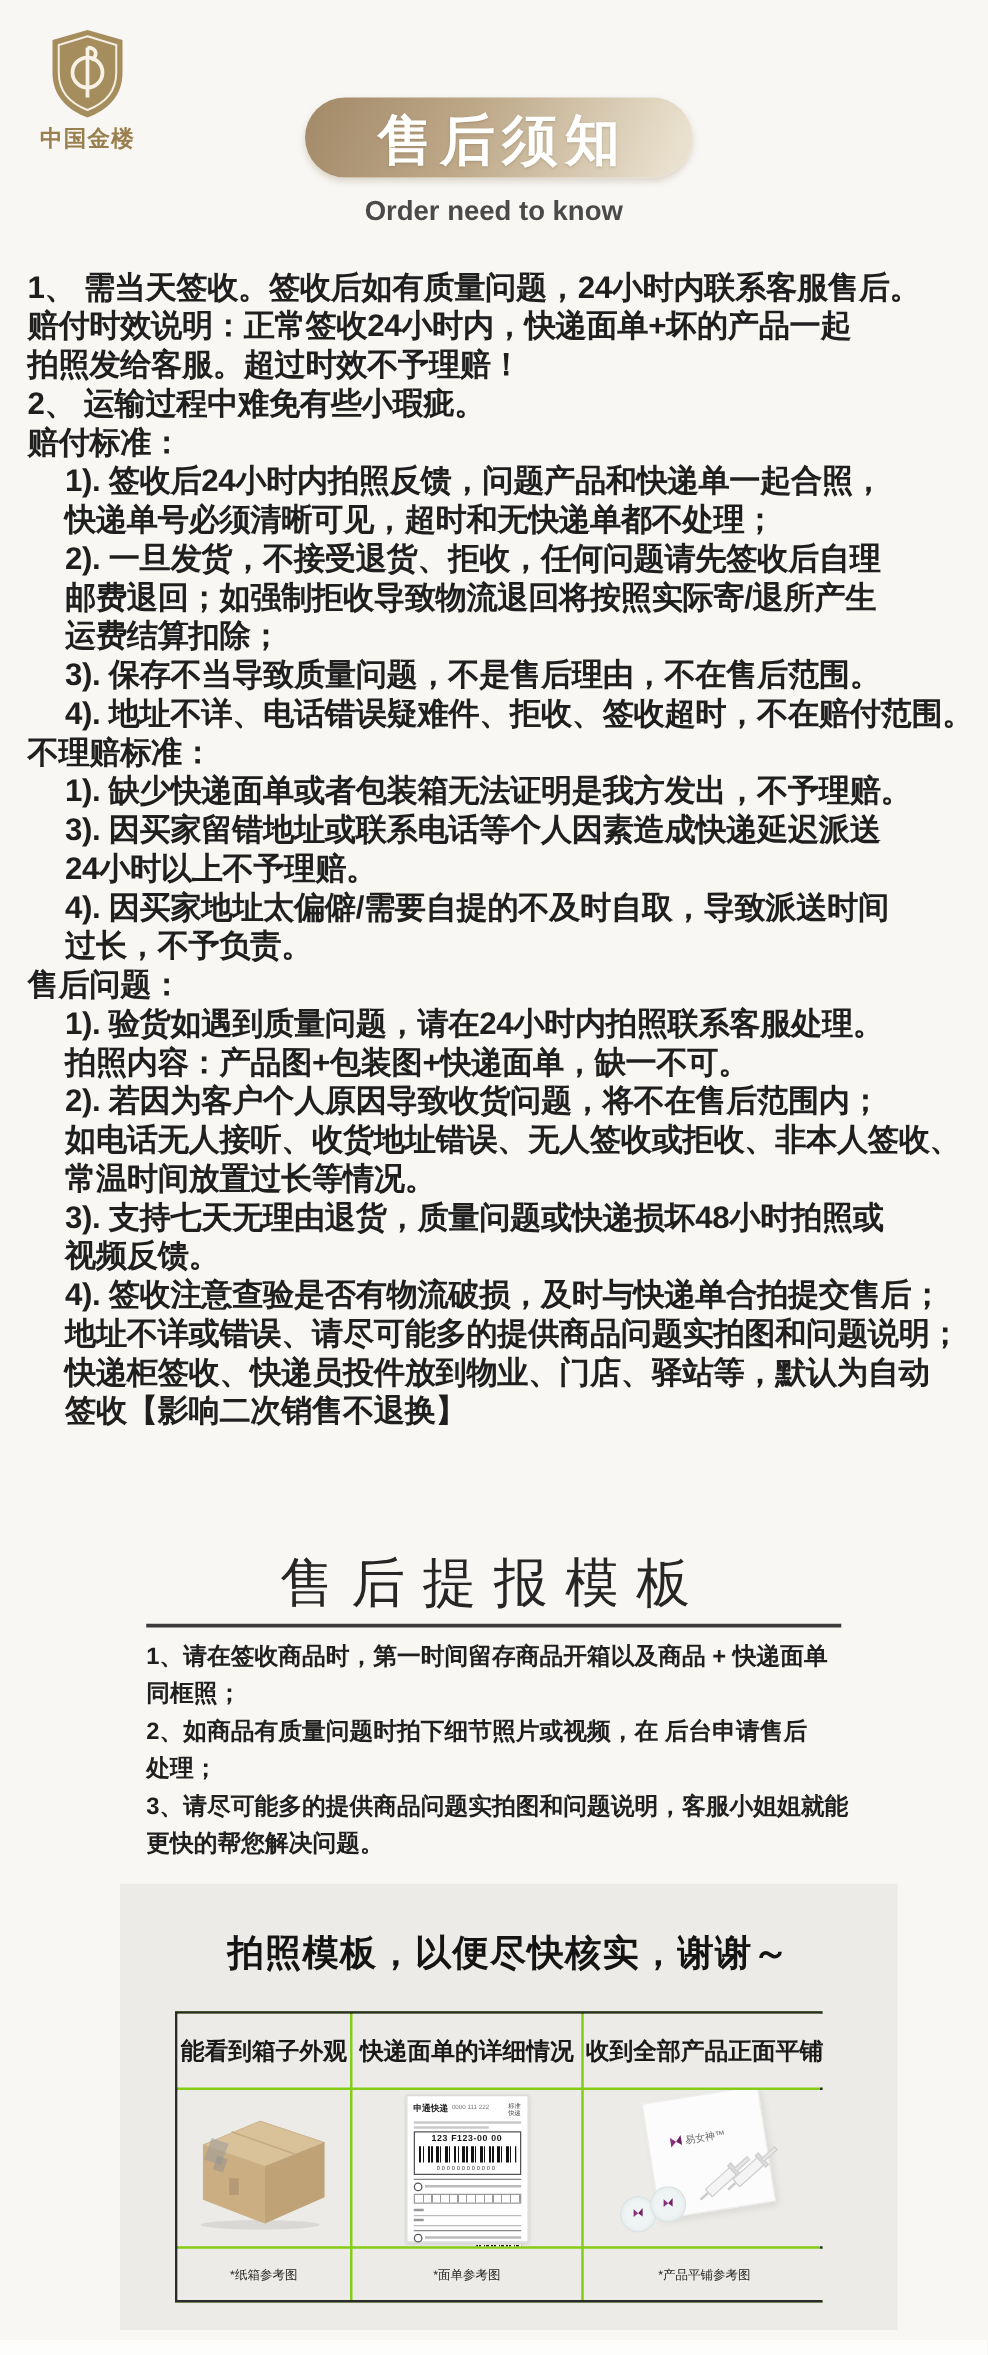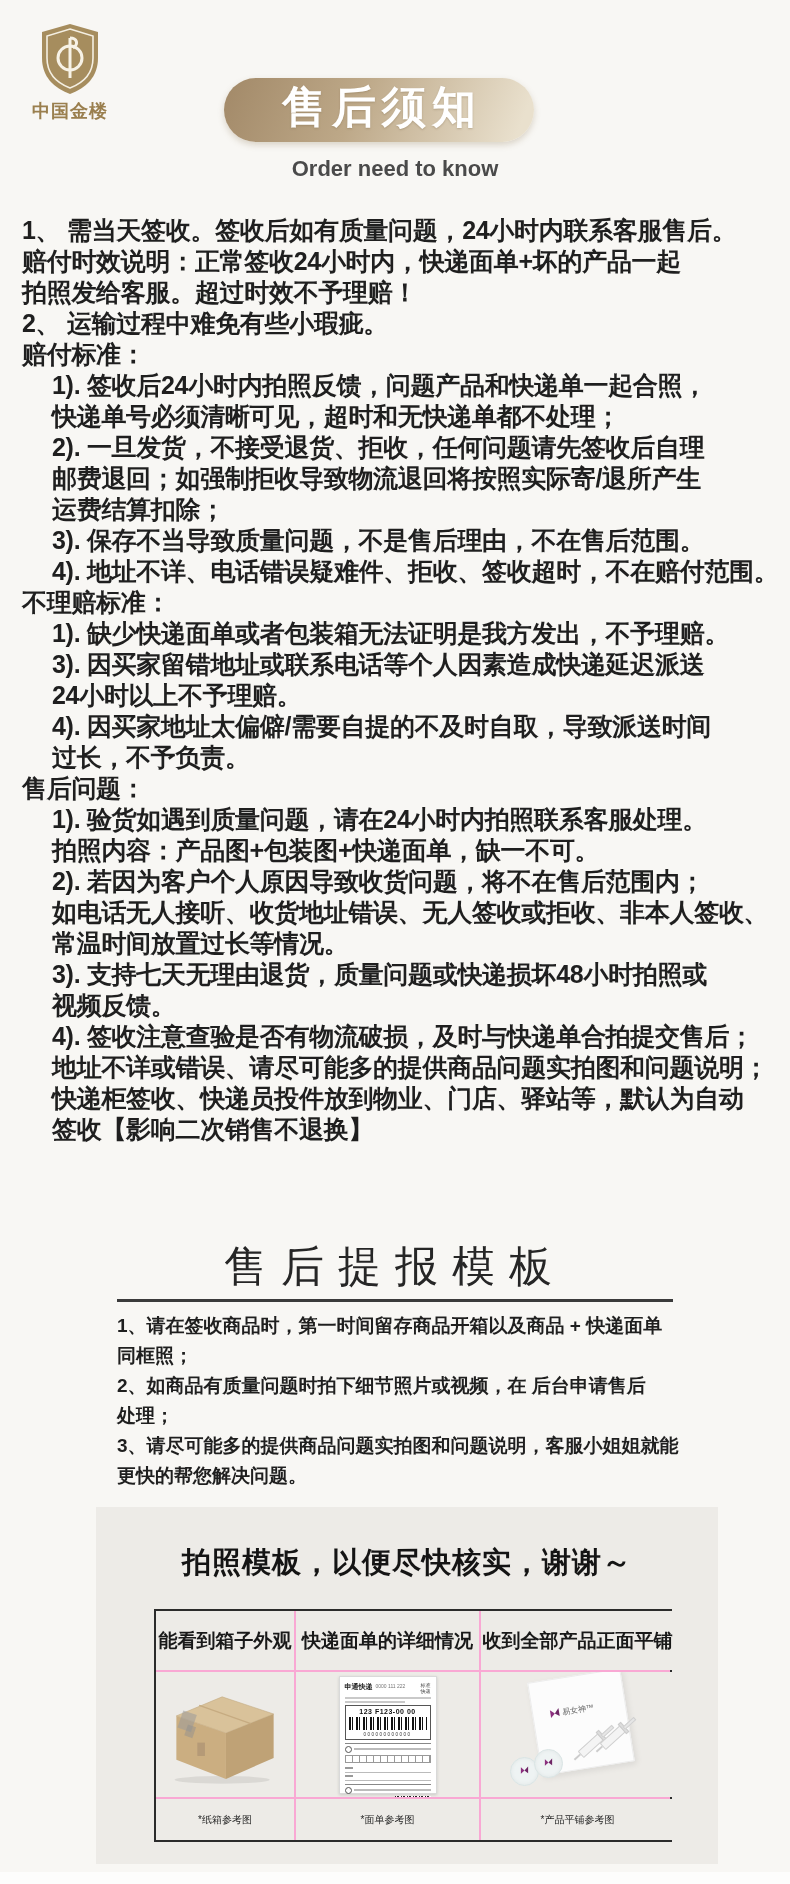--- a/index.html
+++ b/index.html
@@ -5,23 +5,23 @@
   html,body{margin:0;padding:0;background:#f8f7f4;}
   .page{position:relative;width:790px;height:1884px;margin:16px auto;background:#f8f7f4;
         overflow:hidden;font-family:"Liberation Sans","DejaVu Sans",sans-serif;color:#1f1f1f;}
 
   
   .brand{position:absolute;left:14px;top:6px;width:112px;text-align:center;}
   .brand svg{display:block;margin:0 auto;}
   .brand-name{margin-top:3px;font-size:18px;font-weight:600;color:#9a7f4e;letter-spacing:1px;}
 
   
-  .title-pill{position:absolute;left:224px;top:62px;width:310px;height:64px;border-radius:34px;
+  .title-pill{position:absolute;left:244px;top:62px;width:310px;height:64px;border-radius:34px;
       background:linear-gradient(112deg,#a28968 0%,#bda888 42%,#e9e0cd 94%);
-      display:flex;align-items:flex-start;justify-content:center;
+      display:flex;align-items:flex-end;justify-content:center;
       box-shadow:0 3px 6px rgba(150,130,95,.30);}
   .title-pill span{font-size:44px;font-weight:700;color:#ffffff;letter-spacing:6px;padding-left:6px;
       text-shadow:0 1px 2px rgba(120,100,70,.35);}
   .subtitle{position:absolute;left:0;right:0;top:140px;text-align:center;
       font-size:22px;font-weight:600;color:#4a4a4a;}
 
   
   .notice{position:absolute;left:0;top:199px;width:100%;padding:0 22px;box-sizing:border-box;
       font-size:25px;font-weight:600;line-height:31px;color:#1f1f1f;}
   .nline{white-space:nowrap;letter-spacing:-0.3px;}
@@ -32,23 +32,23 @@
       font-size:43px;font-weight:500;color:#262626;letter-spacing:14px;}
   .tpl-divider{position:absolute;left:117px;top:1283px;width:556px;height:3px;background:#3b3b3b;}
   .tpl-list{position:absolute;left:117px;top:1295px;width:580px;
       font-size:19px;font-weight:600;line-height:30px;color:#1f1f1f;}
   .tline{white-space:nowrap;}
 
   
   .panel{position:absolute;left:96px;top:1491px;width:622px;height:357px;background:#edebe7;}
   .panel-title{position:absolute;left:0;right:0;top:36px;text-align:center;
       font-size:29px;font-weight:700;color:#141414;letter-spacing:1px;}
-  .ptable{position:absolute;left:58px;top:102px;display:grid;
+  .ptable{position:absolute;left:44px;top:102px;display:grid;
       grid-template-columns:138px 183px 193px;grid-template-rows:59px 125px 41px;
-      gap:2px;background:#f9a8d4;border:2px solid #2b2b2b;width:514px;}
+      gap:2px;background:#84cc16;border:2px solid #2b2b2b;width:514px;}
   .pcell{background:#edebe7;display:flex;align-items:center;justify-content:center;overflow:hidden;}
   .phead{font-size:19px;font-weight:700;color:#191919;white-space:nowrap;}
   .pcap{font-size:10px;font-weight:400;color:#262626;white-space:nowrap;}
 
   
   .label-card{width:98px;height:118px;background:#fff;border:1px solid #d9d9d9;
       box-shadow:0 1px 3px rgba(0,0,0,.14);padding:5px;box-sizing:border-box;color:#333;}
   .l-head{display:flex;align-items:flex-start;}
   .l-courier{font-size:7px;font-weight:700;color:#222;white-space:nowrap;}
   .l-num{font-size:5px;color:#777;margin-left:3px;margin-top:1px;white-space:nowrap;}

